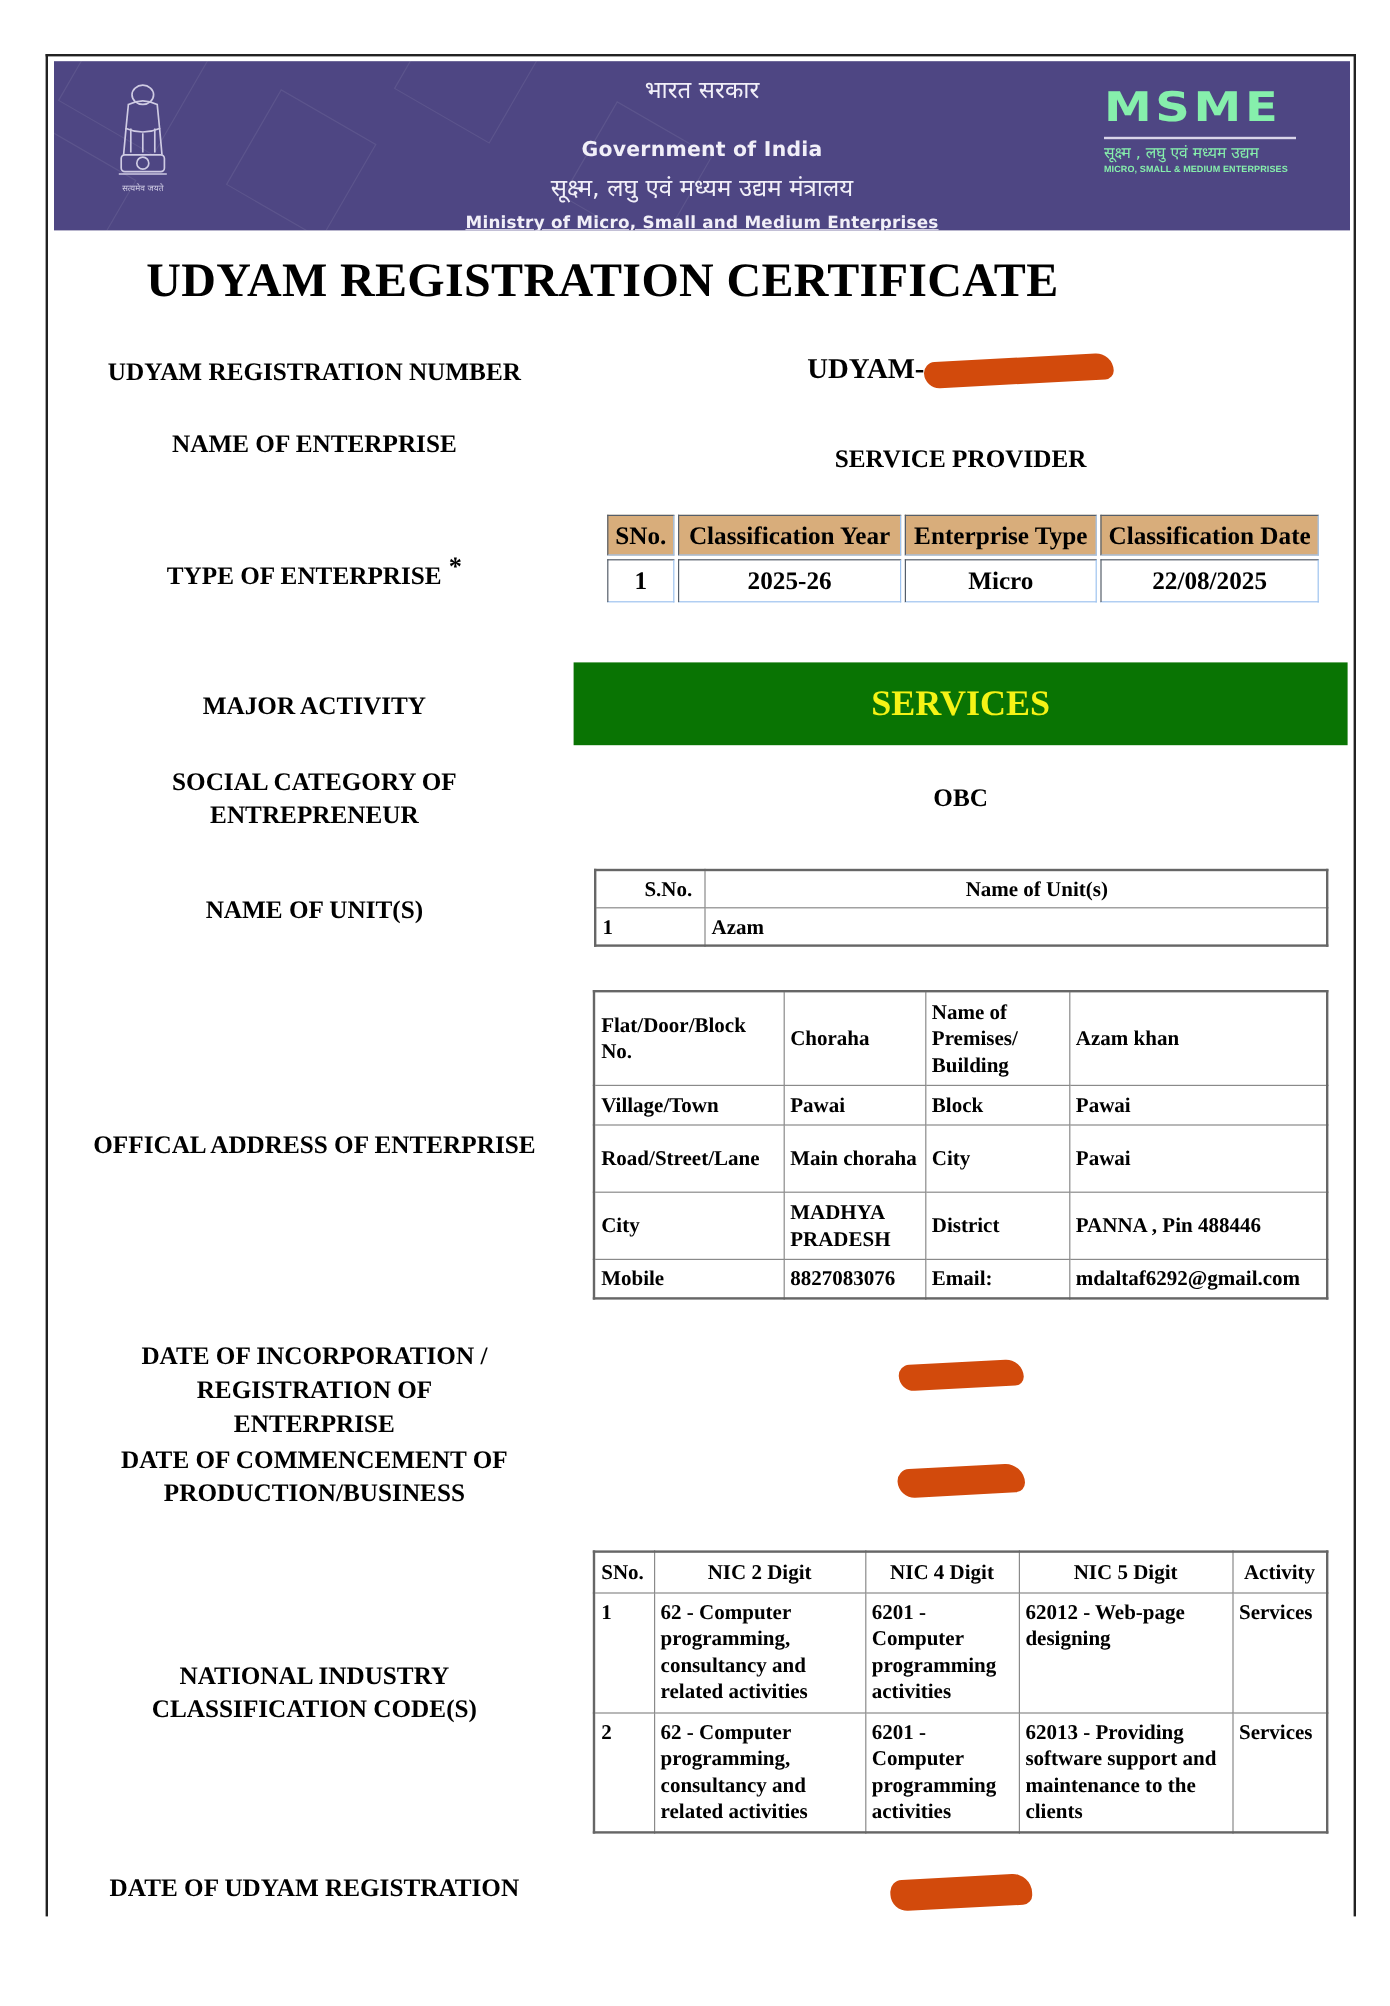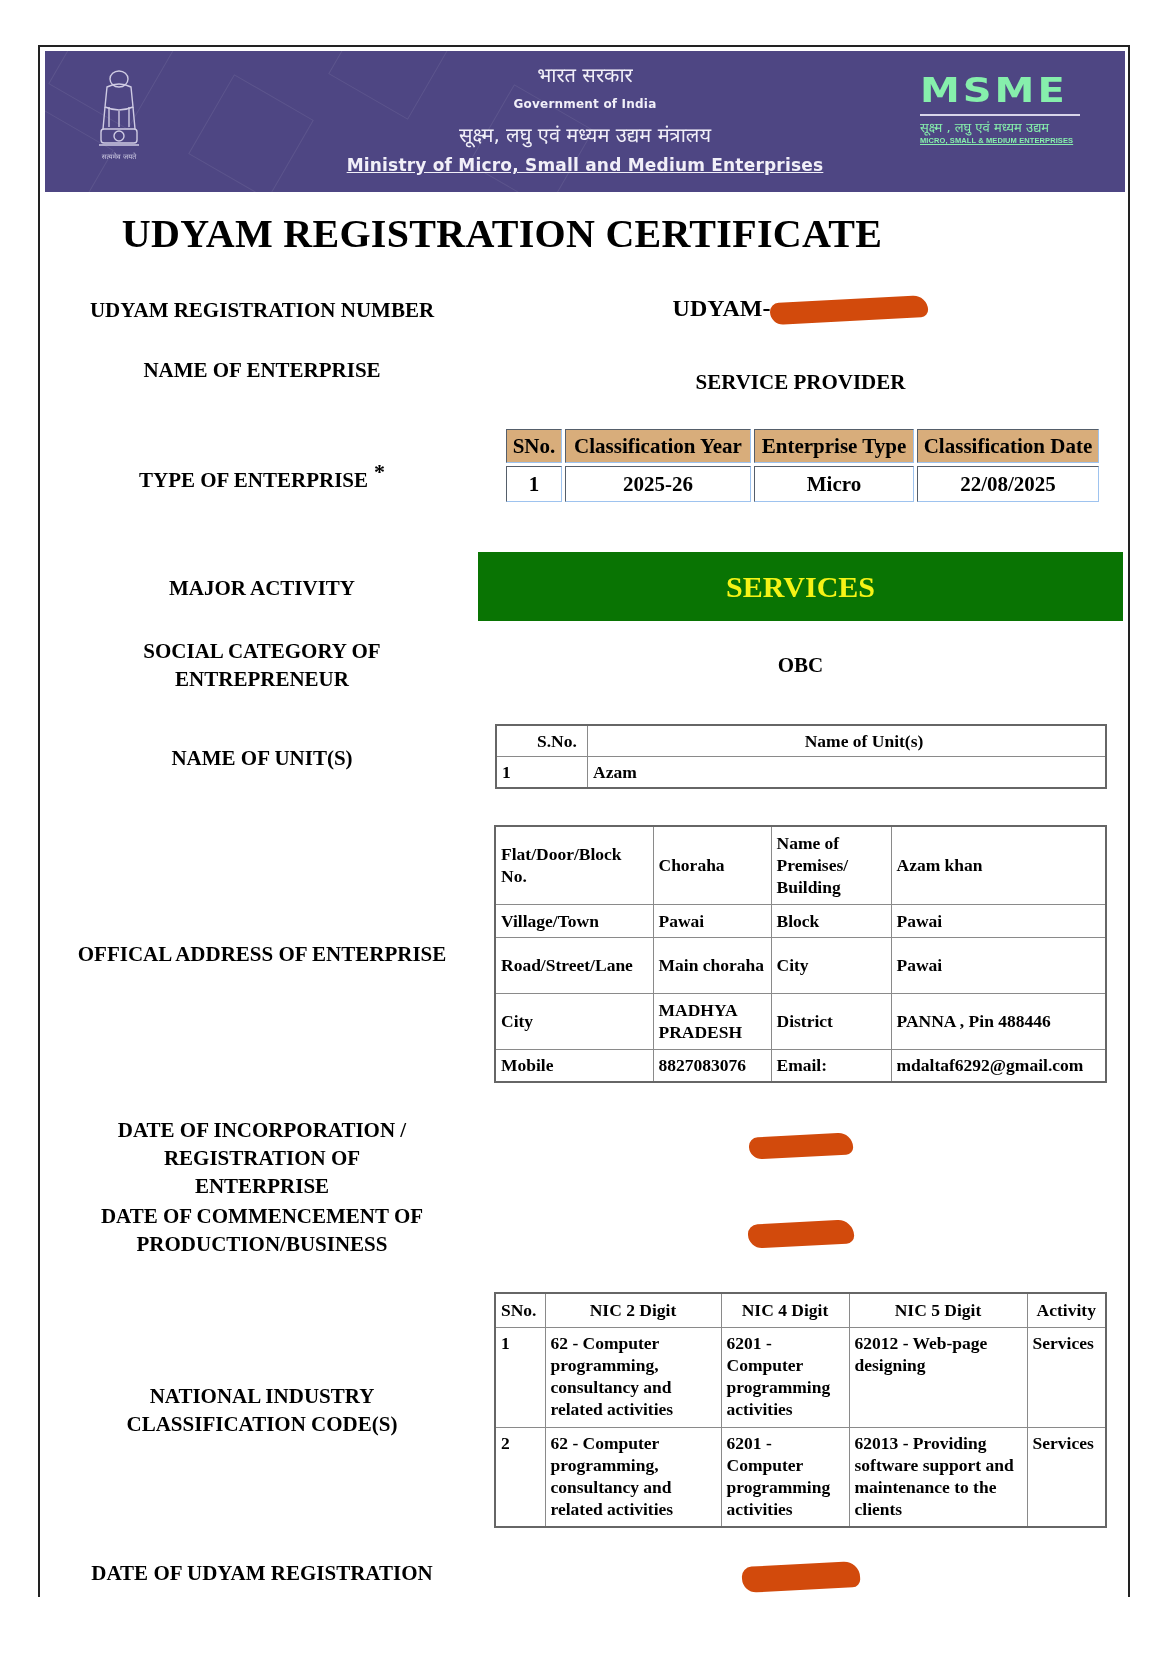--- a/index.html
+++ b/index.html
@@ -3,28 +3,28 @@
 <meta charset="utf-8">
 <style>
   html, body { margin: 0; padding: 0; background: #ffffff; }
   body { width: 1158px; height: 1672px; position: relative; overflow: hidden; font-family: "Liberation Serif", "DejaVu Serif", serif; color: #000; }
   .frame { position: absolute; left: 38px; top: 45px; width: 1092px; height: 1552px; border-top: 2px solid #222; border-left: 2px solid #222; border-right: 2px solid #222; box-sizing: border-box; }
   .banner { position: absolute; left: 45px; top: 51px; width: 1080px; height: 141px; background: #4e4683; overflow: hidden; }
   .banner .hex { position: absolute; border: 1px solid rgba(255,255,255,0.08); transform: rotate(30deg); }
   .emblem { position: absolute; left: 48px; top: 16px; width: 52px; height: 98px; }
   .banner-text { position: absolute; left: 0; right: 0; top: 10px; text-align: center; color: #f1eff8; font-family: "DejaVu Sans", "Liberation Sans", sans-serif; }
   .banner-text .hi1 { font-size: 20px; line-height: 28px; }
-  .banner-text .en1 { font-size: 12px; line-height: 30px; font-weight: bold; letter-spacing: 0.2px; }
+  .banner-text .en1 { font-size: 17px; line-height: 30px; font-weight: bold; letter-spacing: 0.2px; margin-top: 21px; }
   .banner-text .hi2 { font-size: 20px; line-height: 32px; }
-  .banner-text .en2 { font-size: 17px; line-height: 28px; font-weight: bold; letter-spacing: 0.2px; text-decoration: underline; }
+  .banner-text .en2 { font-size: 14px; line-height: 28px; font-weight: bold; letter-spacing: 0.2px; text-decoration: underline; }
   .msme-logo { position: absolute; left: 875px; top: 8px; width: 172px; color: #86efac; text-align: left; margin-top: 13px; }
   .msme-logo .mark { font-family: "DejaVu Sans", sans-serif; font-weight: bold; font-size: 40px; letter-spacing: 3px; line-height: 42px; transform: scaleY(0.85); transform-origin: left top; }
   .msme-logo .line { height: 2px; background: #d9d5ea; width: 160px; margin-top: 0px; }
   .msme-logo .hi { font-size: 13px; margin-top: 2px; font-family: "DejaVu Sans", sans-serif; }
-  .msme-logo .en { font-size: 7.5px; font-weight: bold; font-family: "Liberation Sans", sans-serif; letter-spacing: 0.1px; text-decoration: underline; }
+  .msme-logo .en { font-size: 7.5px; font-weight: bold; font-family: "Liberation Sans", sans-serif; letter-spacing: 0.1px; }
 
   .title { position: absolute; left: 38px; width: 928px; top: 210px; text-align: center; font-size: 40px; font-weight: bold; letter-spacing: 0.3px; }
 
   .label { position: absolute; left: 56px; width: 412px; text-align: center; font-weight: bold; font-size: 21px; line-height: 28px; }
   .value { position: absolute; left: 478px; width: 645px; text-align: center; font-weight: bold; font-size: 21px; line-height: 28px; }
   .asterisk { font-size: 22px; vertical-align: super; margin-left: 6px; line-height: 0; }
 
   .redact { display: inline-block; background: #d24a0c; border-radius: 10px 16px 8px 14px; transform: rotate(-3deg); vertical-align: middle; }
 
   table { border-collapse: separate; }

